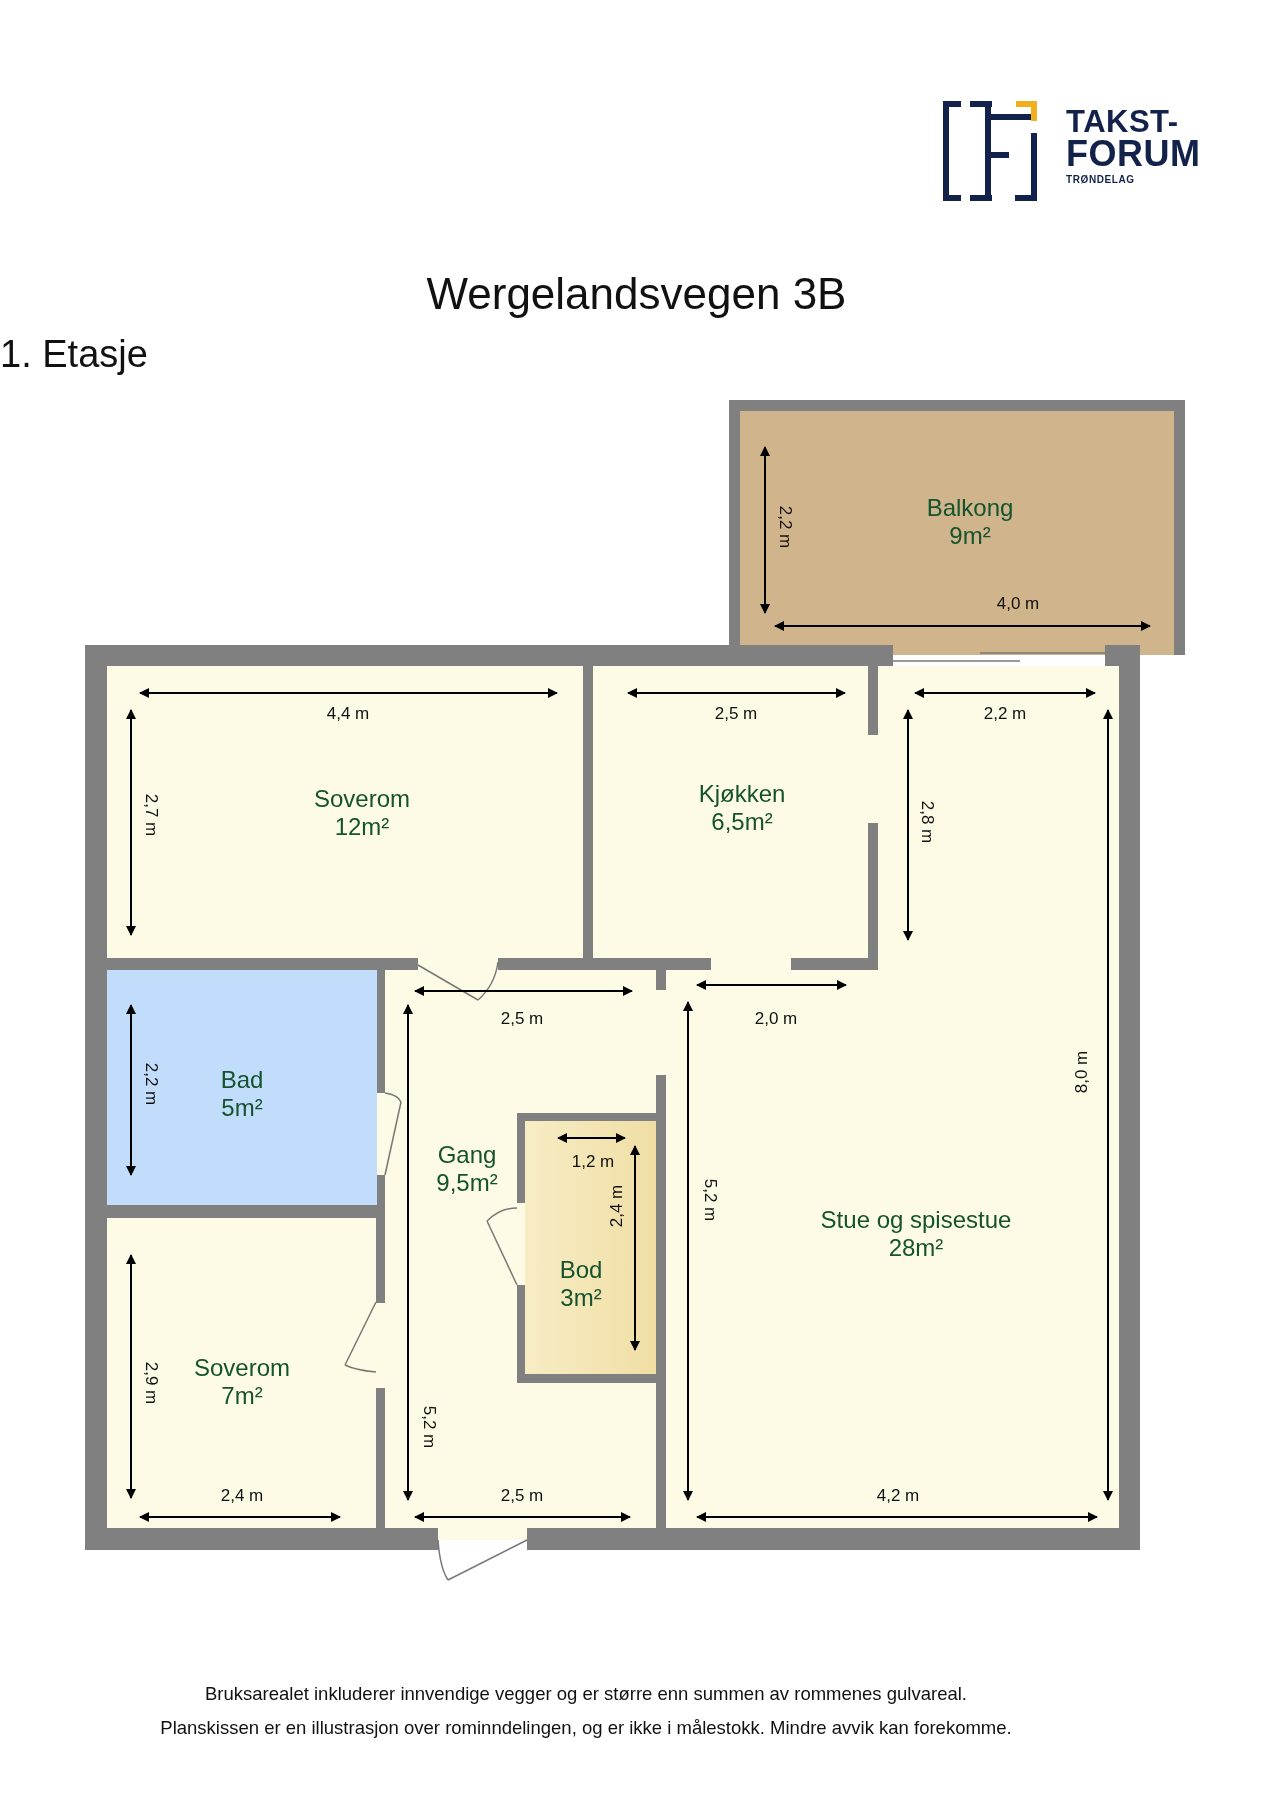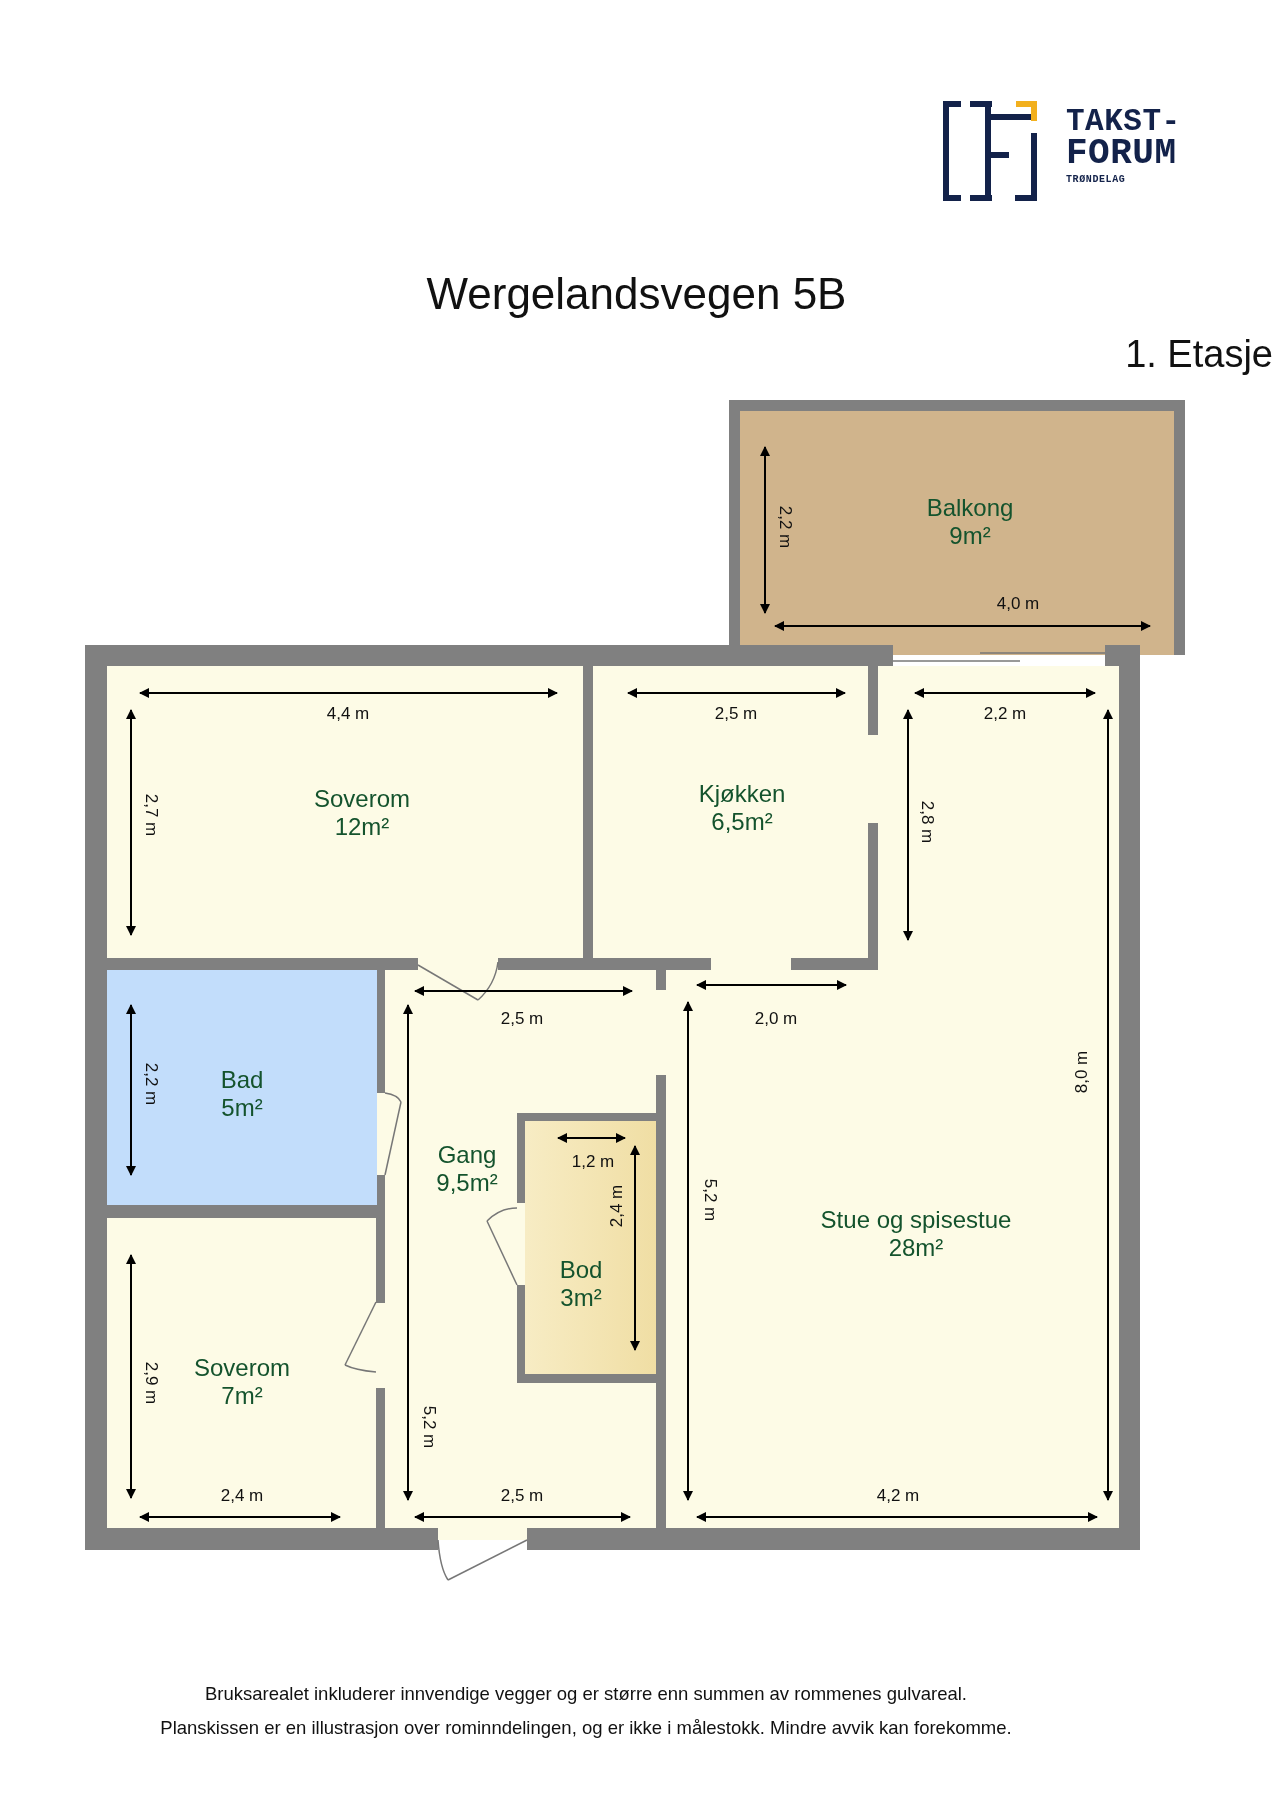--- a/index.html
+++ b/index.html
@@ -1,21 +1,21 @@
 <!DOCTYPE html>
 <html><head>
 <meta charset="utf-8">
 <style>
   html, body { margin:0; padding:0; background:#ffffff; }
   body { width:1273px; height:1800px; position:relative; overflow:hidden;
          font-family:"Liberation Sans", "DejaVu Sans", sans-serif; color:#111; }
   .abs { position:absolute; }
   .title { left:0; width:1273px; top:268px; text-align:center; font-size:44px; line-height:52px; color:#111; }
-  .subtitle { left:0; width:1273px; top:332px; text-align:right; font-size:38px; line-height:44px; color:#111; }
-  .logo-text { left:1066px; top:106px; font-weight:bold; color:#13224a;font-family:Liberation Mono, monospace; }
+  .subtitle { left:0; width:1273px; top:332px; text-align:left; font-size:38px; line-height:44px; color:#111; }
+  .logo-text { left:1066px; top:106px; font-weight:bold; color:#13224a; }
   .logo-l1 { font-size:31px; line-height:32px; letter-spacing:0.5px; }
   .logo-l2 { font-size:36px; line-height:32px; letter-spacing:0.5px; }
   .logo-l3 { font-size:10px; line-height:20px; letter-spacing:0.6px; }
   svg.plan { position:absolute; left:0; top:0; }
   .room-label { position:absolute; text-align:center; font-size:24px; line-height:28px; color:#14532d; transform:translate(-50%,-50%); white-space:nowrap; }
   .dim { position:absolute; font-size:17px; line-height:20px; color:#111; white-space:nowrap; transform:translate(-50%,-50%); }
   .dim.rot90 { transform:translate(-50%,-50%) rotate(90deg); }
   .dim.rotm90 { transform:translate(-50%,-50%) rotate(-90deg); }
   .footer { left:0; width:1172px; text-align:center; font-size:18.5px; line-height:22px; color:#111; }
 </style>
@@ -40,21 +40,21 @@
 
   <rect x="76" y="3" width="21" height="6" fill="#f2b01e"></rect>
   <rect x="91" y="3" width="6" height="20" fill="#f2b01e"></rect>
 </svg>
 <div class="abs logo-text">
   <div class="logo-l1">TAKST-</div>
   <div class="logo-l2">FORUM</div>
   <div class="logo-l3">TRØNDELAG</div>
 </div>
 
-<div class="abs title">Wergelandsvegen 5B</div>
+<div class="abs title">Wergelandsvegen 3B</div>
 <div class="abs subtitle">1. Etasje</div>
 
 <svg class="plan" width="1273" height="1800" viewBox="0 0 1273 1800">
   <defs>
     <marker id="ah" viewBox="0 0 10 10" refX="9" refY="5" markerWidth="10" markerHeight="10" orient="auto-start-reverse" markerUnits="userSpaceOnUse">
       <path d="M0,0 L10,5 L0,10 z" fill="#000"></path>
     </marker>
     <linearGradient id="bodgrad" x1="0" x2="1" y1="0" y2="0">
       <stop offset="0" stop-color="#f7ecc4"></stop>
       <stop offset="1" stop-color="#f0dea4"></stop>

